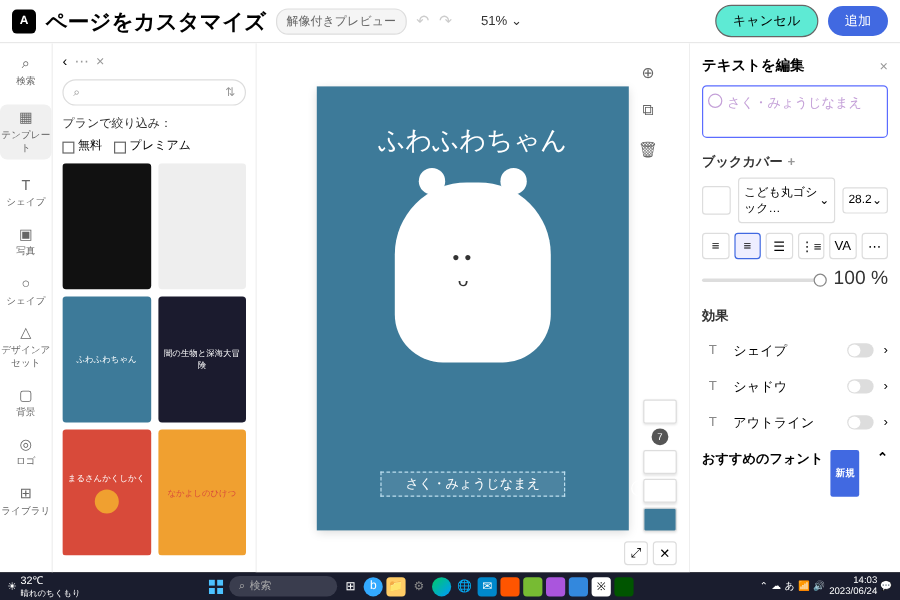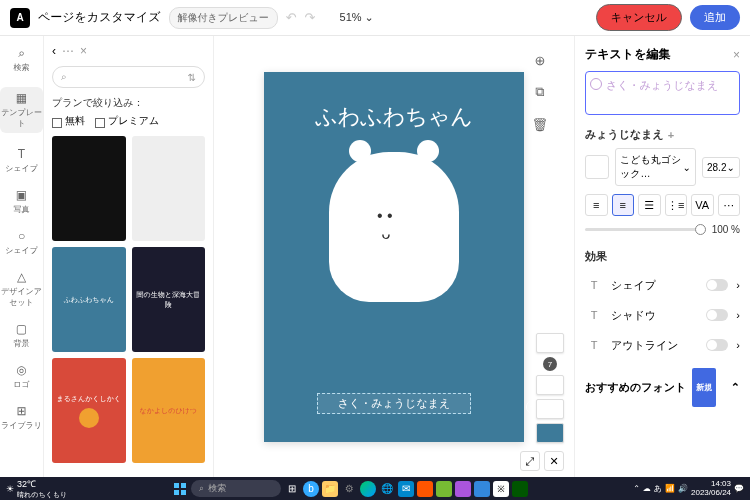--- a/index.html
+++ b/index.html
@@ -1,24 +1,24 @@
 <!DOCTYPE html>
 <html><head>
 <meta charset="utf-8">
 <style>
 *{margin:0;padding:0;box-sizing:border-box;font-family:sans-serif}
 body{width:750px;height:500px;overflow:hidden;background:#000}
 .app{width:750px;height:477px;background:#fff;display:flex;flex-direction:column}
 .topbar{height:36px;display:flex;align-items:center;padding:0 10px;border-bottom:1px solid #e8e8e8;gap:8px}
 .logo{width:20px;height:20px;background:#000;border-radius:4px;display:flex;align-items:center;justify-content:center;color:#fff;font-weight:bold;font-size:10px}
-.title{font-size:12px;font-weight:400}
+.title{font-size:18px;font-weight:700}
 .preview-btn{font-size:10px;padding:3px 8px;border:1px solid #ddd;border-radius:10px;background:#f5f5f5;color:#666}
 .zoom{font-size:11px;color:#333;margin-left:16px}
 .spacer{flex:1}
-.btn-cancel{font-size:11px;padding:5px 14px;border:1px solid #666;border-radius:14px;background:#ef4444}
+.btn-cancel{font-size:11px;padding:5px 14px;border:1px solid #666;border-radius:14px;background:#5eead4}
 .btn-add{font-size:11px;padding:5px 14px;border:none;border-radius:14px;background:#4169e1;color:#fff}
 .main{flex:1;display:flex;overflow:hidden}
 .rail{width:44px;border-right:1px solid #eee;display:flex;flex-direction:column;align-items:center;gap:14px;padding-top:10px}
 .rail-item{font-size:8px;color:#666;text-align:center;cursor:pointer;width:100%}
 .rail-item.active{background:#f0f0f0;border-radius:6px;padding:4px 0}
 .rail-ico{width:14px;height:14px;margin:0 auto 2px;display:flex;align-items:center;justify-content:center;font-size:12px}
 .panel{width:170px;border-right:1px solid #eee;display:flex;flex-direction:column;padding:8px;overflow:hidden}
 .panel-hdr{display:flex;align-items:center;gap:6px;margin-bottom:8px}
 .back{font-size:12px}
 .panel-title{font-size:12px;font-weight:600;flex:1}
@@ -59,27 +59,27 @@
 .frow{display:flex;gap:6px;align-items:center;margin-bottom:8px}
 .swatch{width:24px;height:24px;border:1px solid #ddd;border-radius:3px;background:#fff}
 .fsel{flex:1;font-size:10px;border:1px solid #ddd;border-radius:3px;padding:4px;display:flex;align-items:center;justify-content:space-between}
 .fsize{width:38px;font-size:10px;border:1px solid #ddd;border-radius:3px;padding:4px;display:flex;justify-content:space-between}
 .align-row{display:flex;gap:4px;margin-bottom:8px}
 .abtn{width:26px;height:22px;border:1px solid #ddd;border-radius:3px;display:flex;align-items:center;justify-content:center;font-size:11px}
 .abtn.sel{border-color:#4169e1;background:#eef}
 .slider{display:flex;align-items:center;gap:6px;margin-bottom:14px}
 .slider-track{flex:1;height:3px;background:#ddd;border-radius:2px;position:relative}
 .slider-thumb{position:absolute;right:0;top:-4px;width:11px;height:11px;background:#fff;border:1px solid #888;border-radius:50%}
-.slider-val{font-size:10px;color:#333}
+.slider-val{font-size:16px;color:#333}
 .eff-row{display:flex;align-items:center;gap:8px;padding:6px 0;font-size:11px}
 .eff-ico{width:18px;height:18px;display:flex;align-items:center;justify-content:center;color:#888}
 .eff-lbl{flex:1}
 .toggle{width:22px;height:12px;background:#ddd;border-radius:6px;position:relative}
 .toggle::after{content:"";position:absolute;left:1px;top:1px;width:10px;height:10px;background:#fff;border-radius:50%}
-.rec-row{display:flex;align-items:center;gap:6px;font-size:11px;font-weight:600;margin-top:8px}
+.rec-row{display:flex;gap:6px;font-size:11px;font-weight:600;margin-top:8px}
 .badge{background:#4169e1;color:#fff;font-size:8px;padding:14px 4px;border-radius:2px}
 .taskbar{width:750px;height:23px;background:#1a1d2e;display:flex;align-items:center;padding:0 6px;gap:3px}
 .tb-weather{display:flex;align-items:center;gap:3px;color:#fff;font-size:9px}
 .tb-center{flex:1;display:flex;justify-content:center;gap:3px;align-items:center}
 .tb-search{background:#3a3d4e;border-radius:11px;padding:2px 8px;color:#aaa;font-size:9px;display:flex;align-items:center;gap:4px;width:90px}
 .tb-ico{width:16px;height:16px;border-radius:3px;display:flex;align-items:center;justify-content:center;font-size:10px}
 .tb-right{display:flex;align-items:center;gap:3px;color:#fff;font-size:8px}
 .tb-time{text-align:right;line-height:1.1}
 svg{display:block}
 </style>
@@ -180,21 +180,21 @@
       </div>
     </div>
 
     <div class="rpanel">
       <div class="rp-hdr">
         <span class="rp-title">テキストを編集</span>
         <span class="rp-close">×</span>
       </div>
       <div class="txt-input"><span>さく・みょうじなまえ</span></div>
       <div class="sec-title">
-          <span>みょうじなまえ</span>
+          <span>ブックカバー</span>
           <span style="color:#999">+</span>
         </div>
       <div class="frow">
         <div class="swatch"></div>
         <div class="fsel">
             <span>こども丸ゴシック…</span>
             <span>⌄</span>
           </div>
         <div class="fsize">
             <span>28.2</span>

